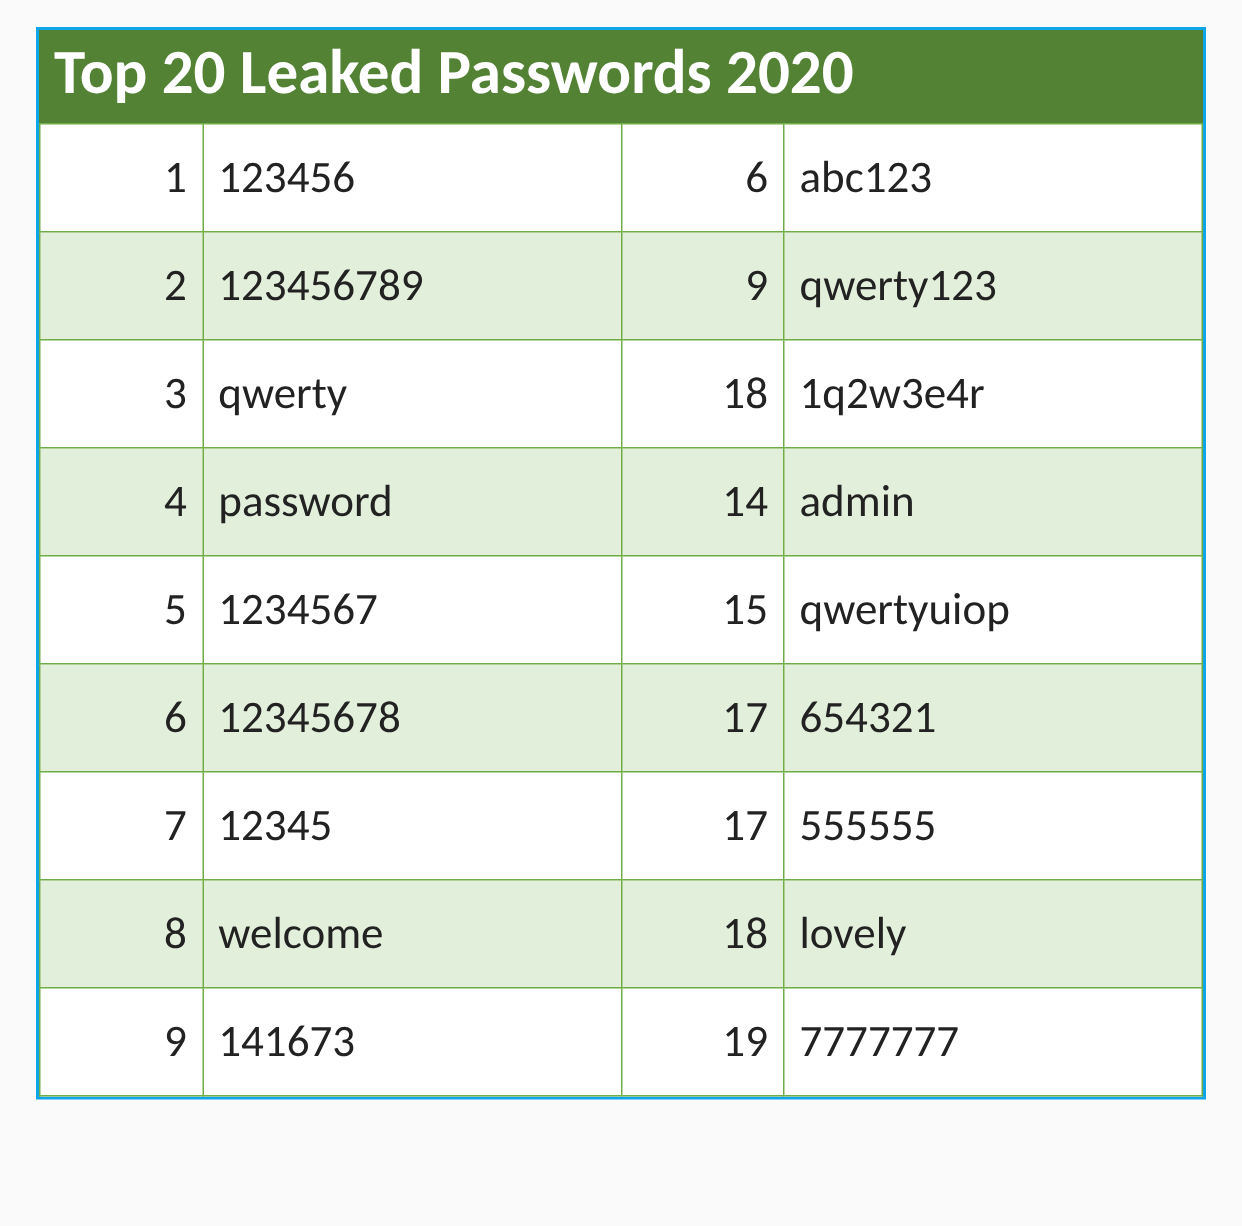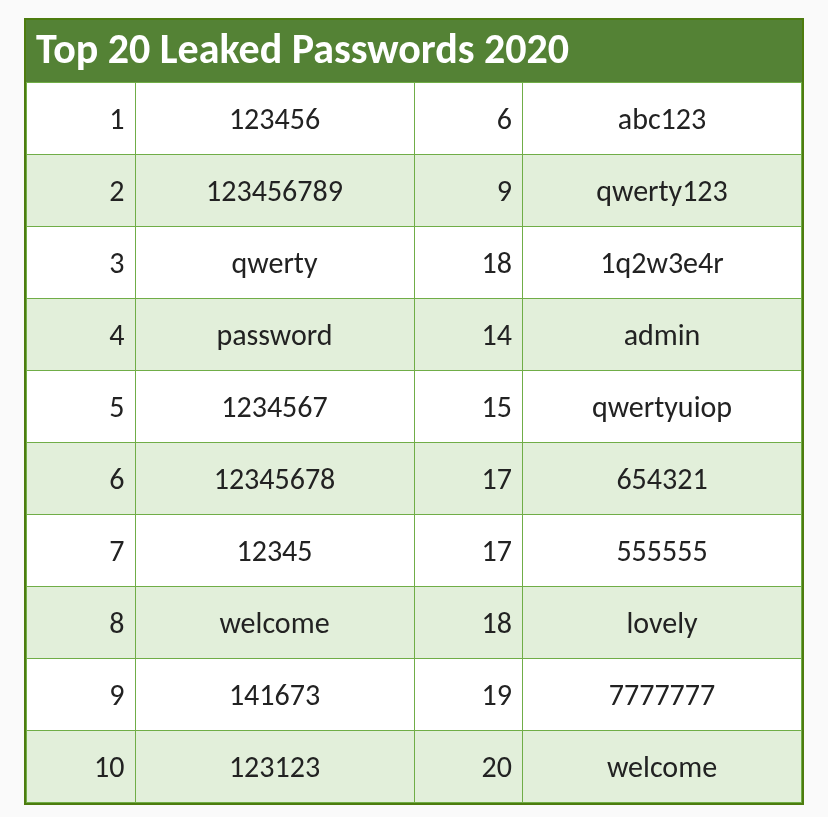--- a/index.html
+++ b/index.html
@@ -8,21 +8,21 @@
       padding: 0;
     }
     body {
       font-family: Calibri, 'Segoe UI', Arial, sans-serif;
       background: #fafafa;
       width: 828px;
       height: 817px;
       padding: 18px 24px;
     }
     .table-wrap {
-      border: 2px solid #4d7c0f;
+      border: 2px solid #0ea5e9;
     }
     .title-row {
       background: #548235;
       color: #ffffff;
       font-size: 42px;
       font-weight: bold;
       padding: 6px 10px 10px 10px;
       line-height: 1.1;
     }
     table {
@@ -36,21 +36,21 @@
       font-size: 30px;
       color: #222;
       padding: 0 10px;
       vertical-align: middle;
     }
     td.rank {
       text-align: right;
       width: 14%;
     }
     td.pw {
-      text-align: center;
+      text-align: left;
       width: 36%;
     }
     tr.odd td {
       background: #ffffff;
     }
     tr.even td {
       background: #e2efda;
     }
   </style>
 </head>
@@ -107,21 +107,15 @@
         <td class="pw">welcome</td>
         <td class="rank">18</td>
         <td class="pw">lovely</td>
       </tr>
       <tr class="odd">
         <td class="rank">9</td>
         <td class="pw">141673</td>
         <td class="rank">19</td>
         <td class="pw">7777777</td>
       </tr>
-      <tr class="even">
-        <td class="rank">10</td>
-        <td class="pw">123123</td>
-        <td class="rank">20</td>
-        <td class="pw">welcome</td>
-      </tr>
     </tbody>
   </table>
 </div>
 
 </body></html>

